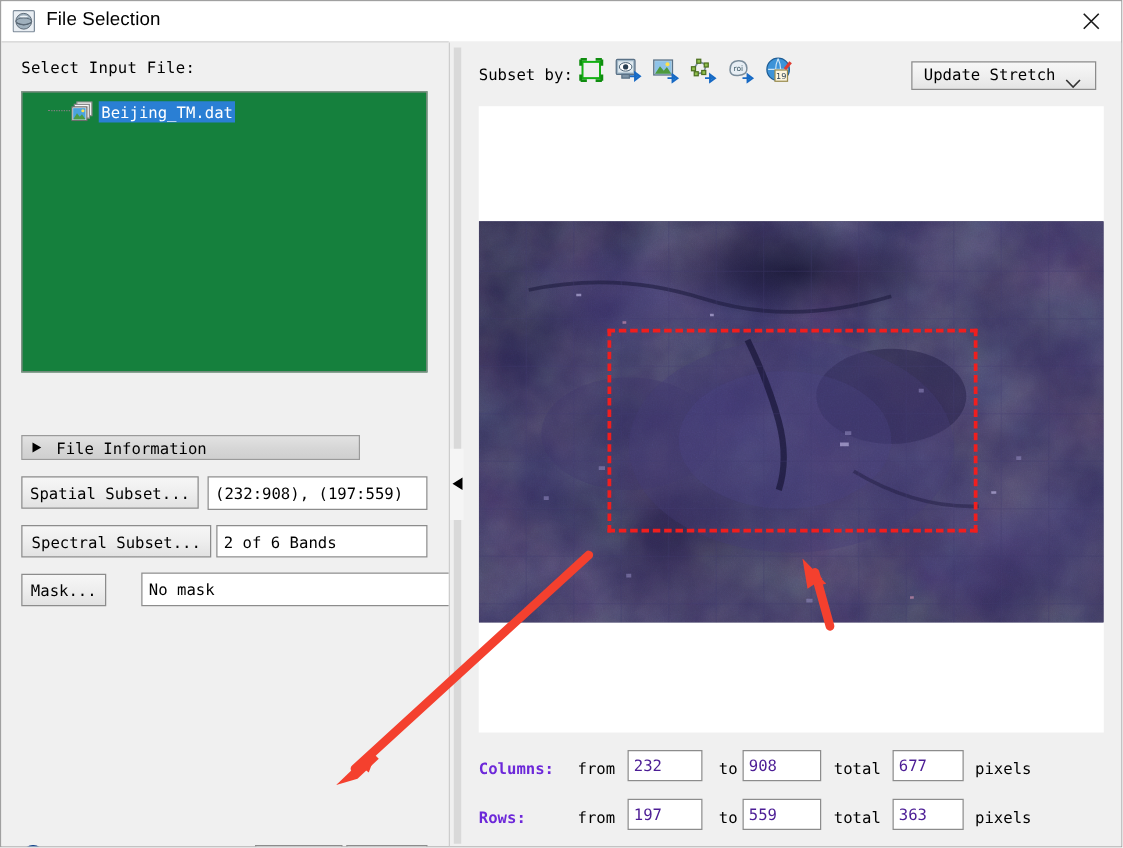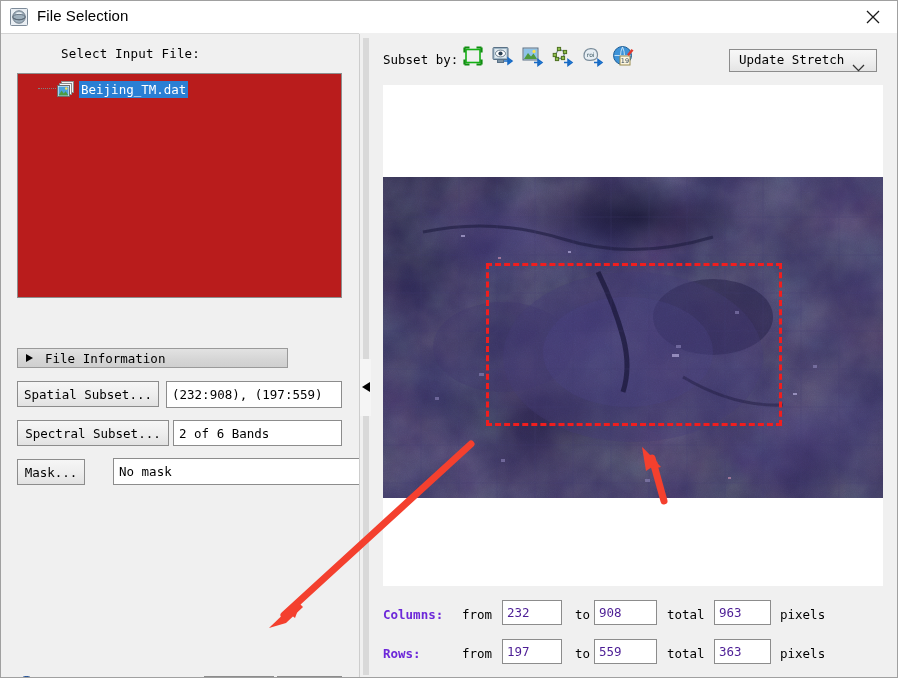--- a/index.html
+++ b/index.html
@@ -52,26 +52,25 @@
     width: 358px; height: 646px;
     background: #f0f0f0;
     border-top: 1px solid #d4d4d4;
     box-sizing: border-box;
   }
   #select-label {
     position: absolute; left: 16px; top: 12px;
     font-family: "DejaVu Sans Mono", monospace;
     font-size: 12.5px; color: #000;
     letter-spacing: .2px;
-    margin-left: 44px;
   }
   #file-tree {
     position: absolute; left: 16px; top: 39px;
     width: 325px; height: 225px;
-    background: #b91c1c;
+    background: #15803d;
     border: 1px solid #8e8e8e;
     box-sizing: border-box;
     overflow: hidden;
   }
   #tree-item {
     position: absolute; left: 20px; top: 6px;
     height: 18px;
     display: flex; align-items: center;
     cursor: default;
   }
@@ -534,21 +533,21 @@
         <div id="dashed-roi"></div>
       </div>
     </div>
 
     <div class="row-label" id="cols-label">Columns:</div>
     <div class="small-label" id="cols-from-lbl">from</div>
     <div class="num-field" id="cols-from">232</div>
     <div class="small-label" id="cols-to-lbl">to</div>
     <div class="num-field" id="cols-to">908</div>
     <div class="small-label" id="cols-total-lbl">total</div>
-    <div class="num-field" id="cols-total">963</div>
+    <div class="num-field" id="cols-total">677</div>
     <div class="small-label" id="cols-px">pixels</div>
 
     <div class="row-label" id="rows-label">Rows:</div>
     <div class="small-label" id="rows-from-lbl">from</div>
     <div class="num-field" id="rows-from">197</div>
     <div class="small-label" id="rows-to-lbl">to</div>
     <div class="num-field" id="rows-to">559</div>
     <div class="small-label" id="rows-total-lbl">total</div>
     <div class="num-field" id="rows-total">363</div>
     <div class="small-label" id="rows-px">pixels</div>

